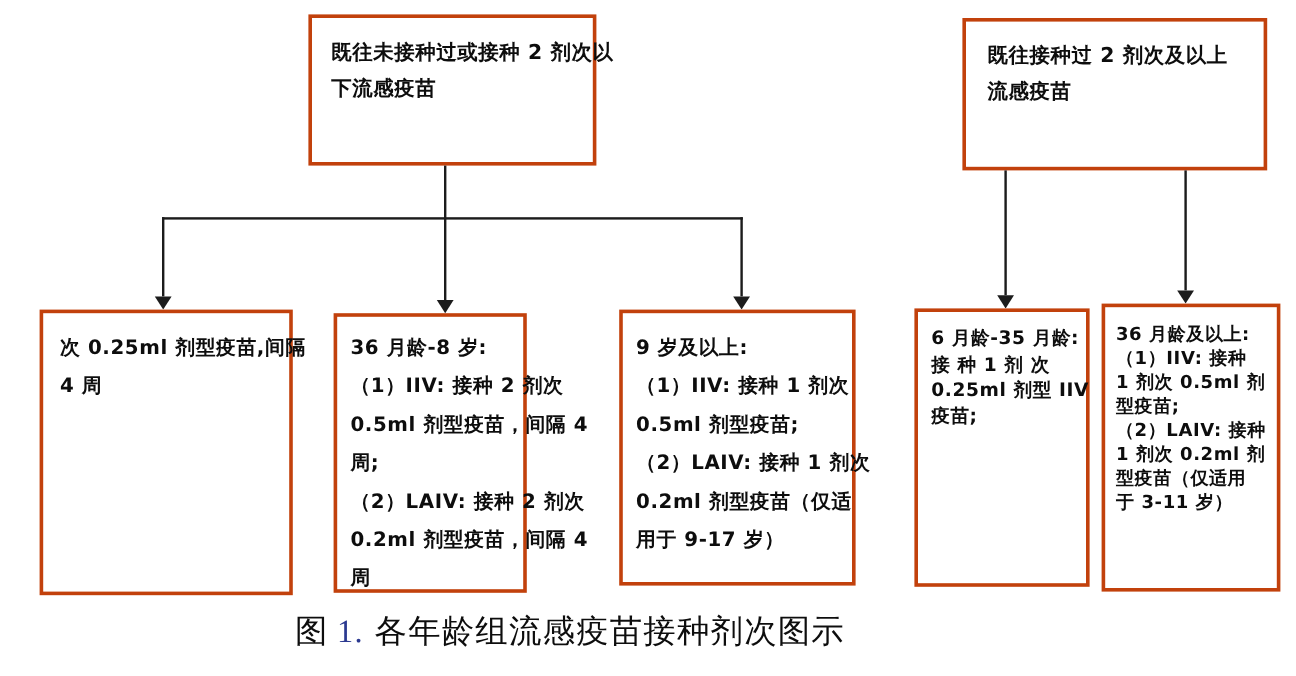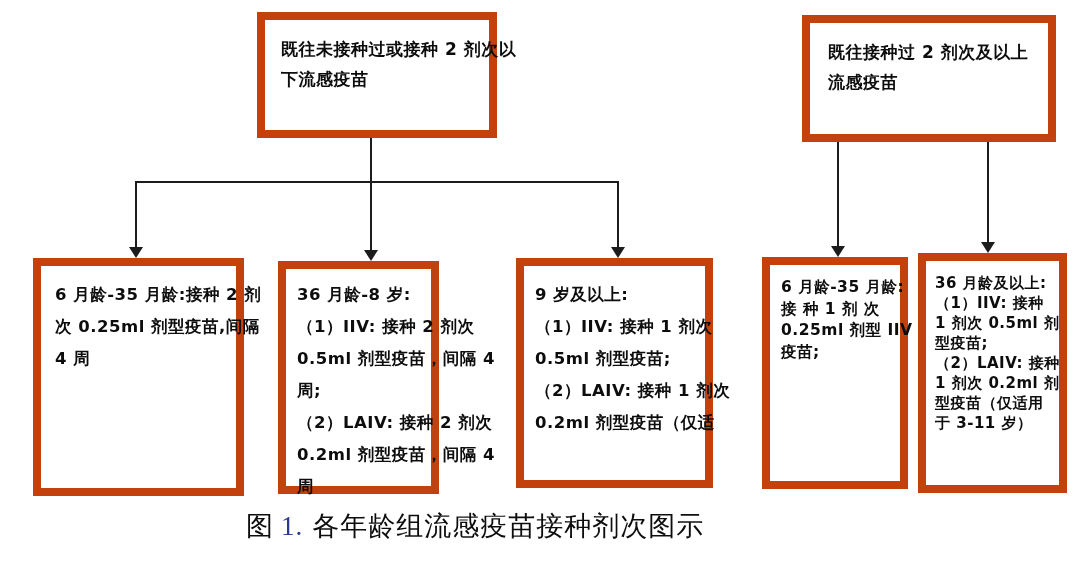--- a/index.html
+++ b/index.html
@@ -1,21 +1,21 @@
 <!DOCTYPE html>
 <html><head>
 <meta charset="utf-8">
 <style>
   html,body{margin:0;padding:0;background:#ffffff;}
   #stage{
     position:relative;width:1080px;height:563px;background:#ffffff;overflow:hidden;
     font-family:"DejaVu Sans","Liberation Sans",sans-serif;color:#0d0d0d;
   }
   .box{
-    position:absolute;border:8px solid #c2410c;background:#ffffff;
+    position:absolute;border:3px solid #c2410c;background:#ffffff;
     box-sizing:border-box;font-weight:700;letter-spacing:0.5px;
   }
   .box .box-line{white-space:nowrap;}
   .box-topleft {left:257px;top:12px;width:240px;height:126px;padding:14px 10px 0 16px;font-size:17px;line-height:30px;}
   .box-topright{left:802px;top:15px;width:254px;height:127px;padding:14px 8px 0 18px;font-size:17px;line-height:30px;}
   .box-b1{left:33px; top:258px;width:211px;height:238px;padding:13px 6px 0 14px;font-size:16.5px;line-height:32px;}
   .box-b2{left:278px;top:261px;width:161px;height:233px;padding:10px 4px 0 11px;font-size:16.5px;line-height:32px;}
   .box-b3{left:516px;top:258px;width:197px;height:230px;padding:13px 4px 0 11px;font-size:16.5px;line-height:32px;}
   .box-b4{left:762px;top:257px;width:146px;height:232px;padding:12px 4px 0 11px;font-size:15.5px;line-height:21.5px;}
   .box-b5{left:918px;top:253px;width:149px;height:240px;padding:12px 3px 0 9px;font-size:15px;line-height:20px;}
@@ -53,39 +53,39 @@
   <div class="arrow" style="left:129px;top:247px;"></div>
   <div class="arrow" style="left:364px;top:250px;"></div>
   <div class="arrow" style="left:611px;top:247px;"></div>
 
   <div class="vline" style="left:837px;top:142px;width:2px;height:104px;"></div>
   <div class="vline" style="left:987px;top:142px;width:2px;height:100px;"></div>
   <div class="arrow" style="left:831px;top:246px;"></div>
   <div class="arrow" style="left:981px;top:242px;"></div>
 
   <div class="box box-b1">
-      <div class="box-line">6 月龄-35 月龄:接种 2 剂</div>
       <div class="box-line">次 0.25ml 剂型疫苗,间隔</div>
       <div class="box-line">4 周</div>
     </div>
   <div class="box box-b2">
       <div class="box-line">36 月龄-8 岁:</div>
       <div class="box-line">（1）IIV: 接种 2 剂次</div>
       <div class="box-line">0.5ml 剂型疫苗，间隔 4</div>
       <div class="box-line">周;</div>
       <div class="box-line">（2）LAIV: 接种 2 剂次</div>
       <div class="box-line">0.2ml 剂型疫苗，间隔 4</div>
       <div class="box-line">周</div>
     </div>
   <div class="box box-b3">
       <div class="box-line">9 岁及以上:</div>
       <div class="box-line">（1）IIV: 接种 1 剂次</div>
       <div class="box-line">0.5ml 剂型疫苗;</div>
       <div class="box-line">（2）LAIV: 接种 1 剂次</div>
       <div class="box-line">0.2ml 剂型疫苗（仅适</div>
+      <div class="box-line">用于 9-17 岁）</div>
     </div>
   <div class="box box-b4">
       <div class="box-line">6 月龄-35 月龄:</div>
       <div class="box-line">接 种 1 剂 次</div>
       <div class="box-line">0.25ml 剂型 IIV</div>
       <div class="box-line">疫苗;</div>
     </div>
   <div class="box box-b5">
       <div class="box-line">36 月龄及以上:</div>
       <div class="box-line">（1）IIV: 接种</div>

